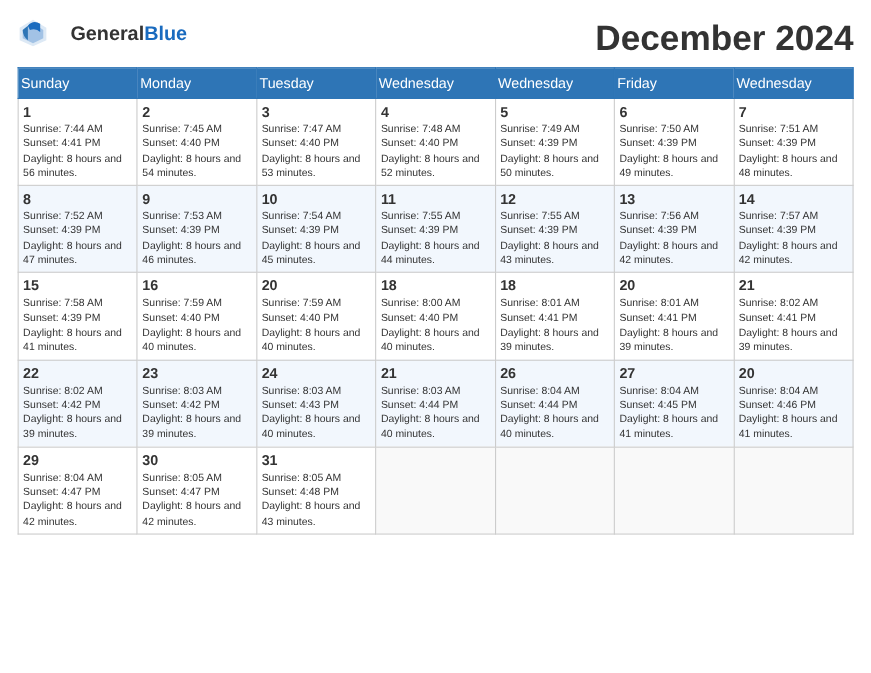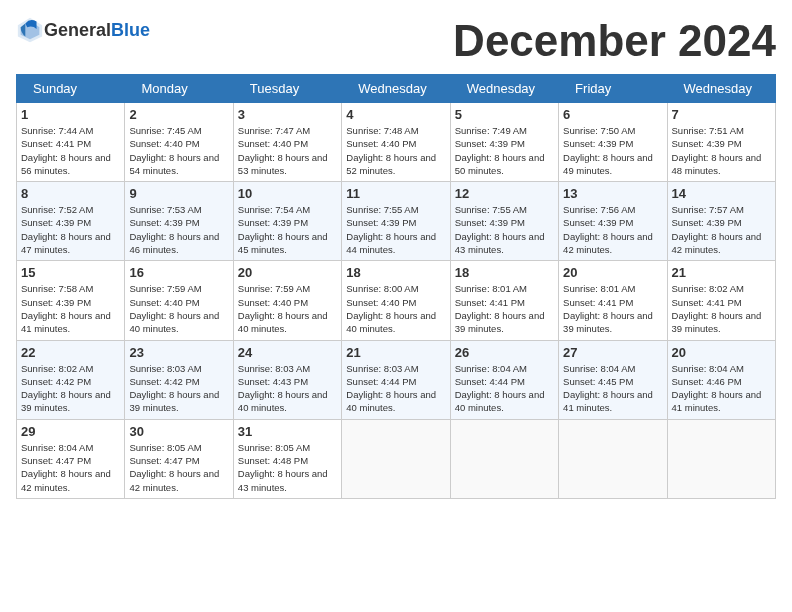--- a/index.html
+++ b/index.html
@@ -12,57 +12,57 @@
     }
     .header-area {
       display: flex;
       justify-content: space-between;
       align-items: flex-start;
       margin-bottom: 8px;
     }
     .logo {
       display: flex;
       align-items: center;
-      gap: 0;
+      gap: 20px;
     }
     .logo-text-general {
       font-size: 18px;
       font-weight: bold;
       color: #333;
     }
     .logo-text-blue {
       font-size: 18px;
       font-weight: bold;
       color: #1a6bbf;
     }
     .logo-icon {
       width: 28px;
       height: 28px;
     }
     .title-area {
       text-align: right;
     }
     .calendar-title {
-      font-size: 44px;
+      font-size: 32px;
       font-weight: bold;
       color: #333;
     }
     .calendar-subtitle {
       font-size: 14px;
       color: #555;
     }
     table {
       width: 100%;
       border-collapse: collapse;
       font-size: 10px;
     }
     thead tr th {
       background: #2e75b6;
       color: #fff;
-      padding: 6px 16px;
+      padding: 6px 2px;
       text-align: left;
       font-size: 13px;
       font-weight: normal;
       border: 1px solid #2e75b6;
     }
     tbody tr td {
       border: 1px solid #ccc;
       vertical-align: top;
       padding: 4px;
       min-height: 70px;

